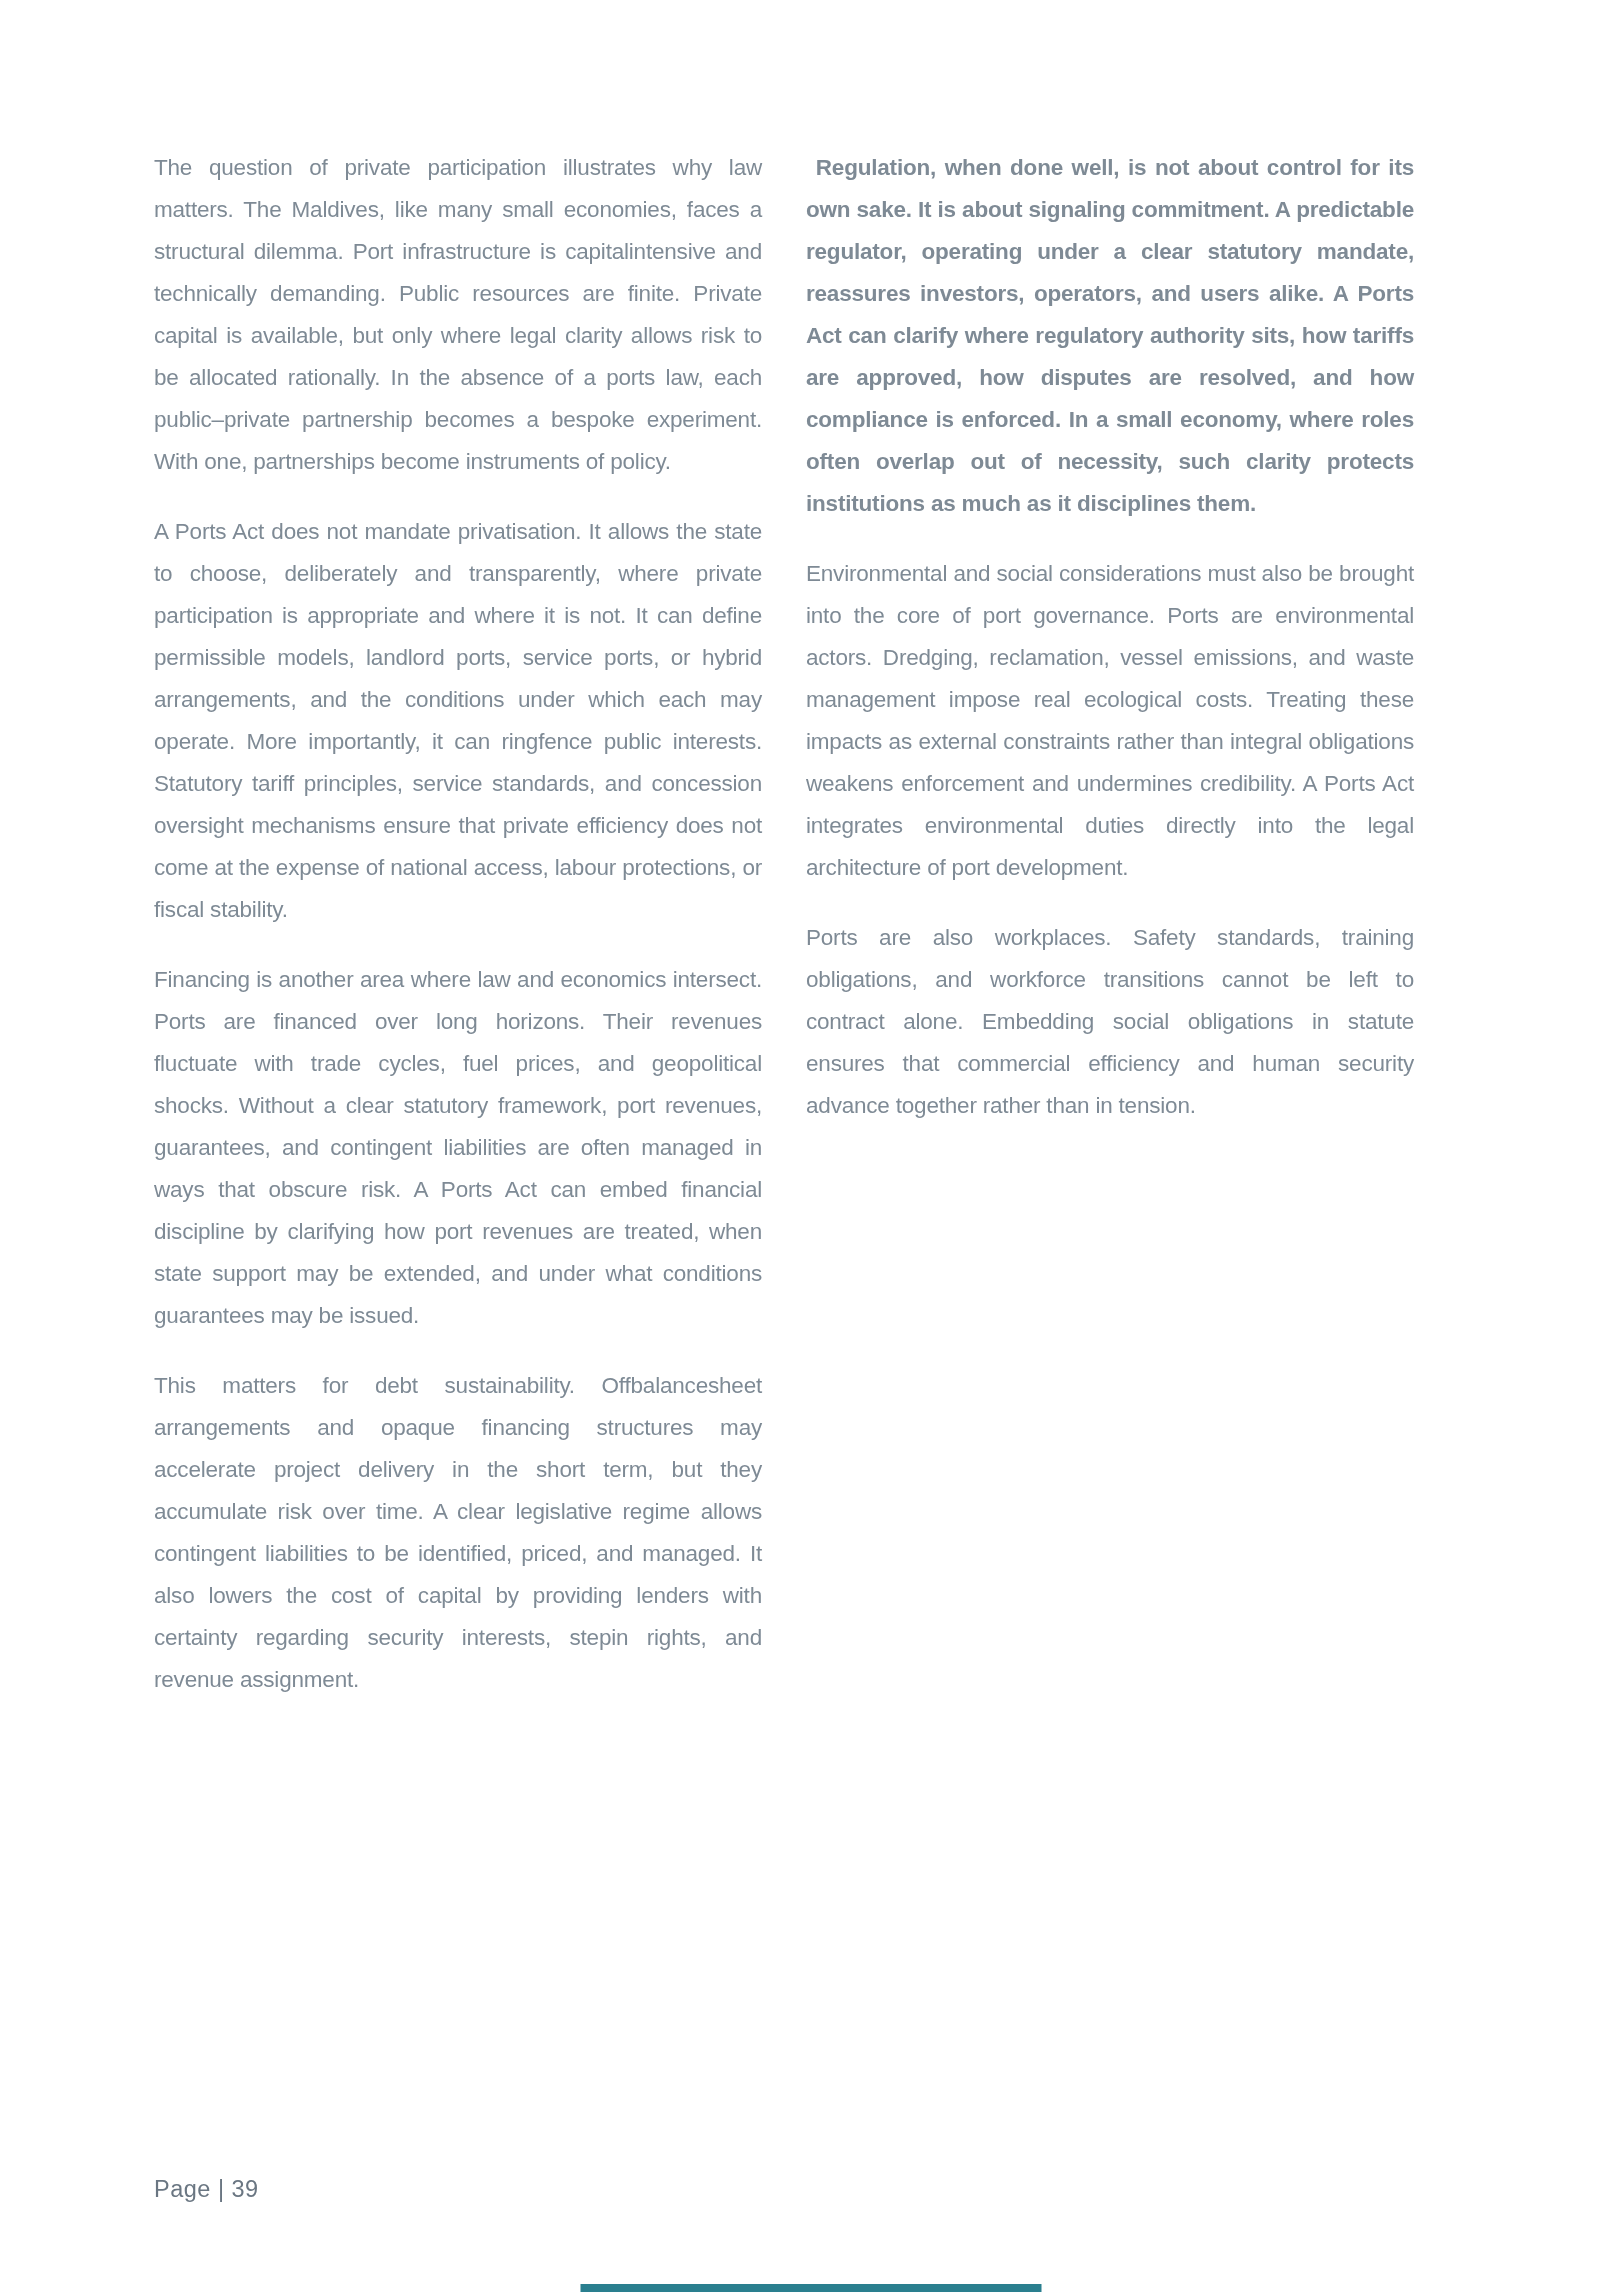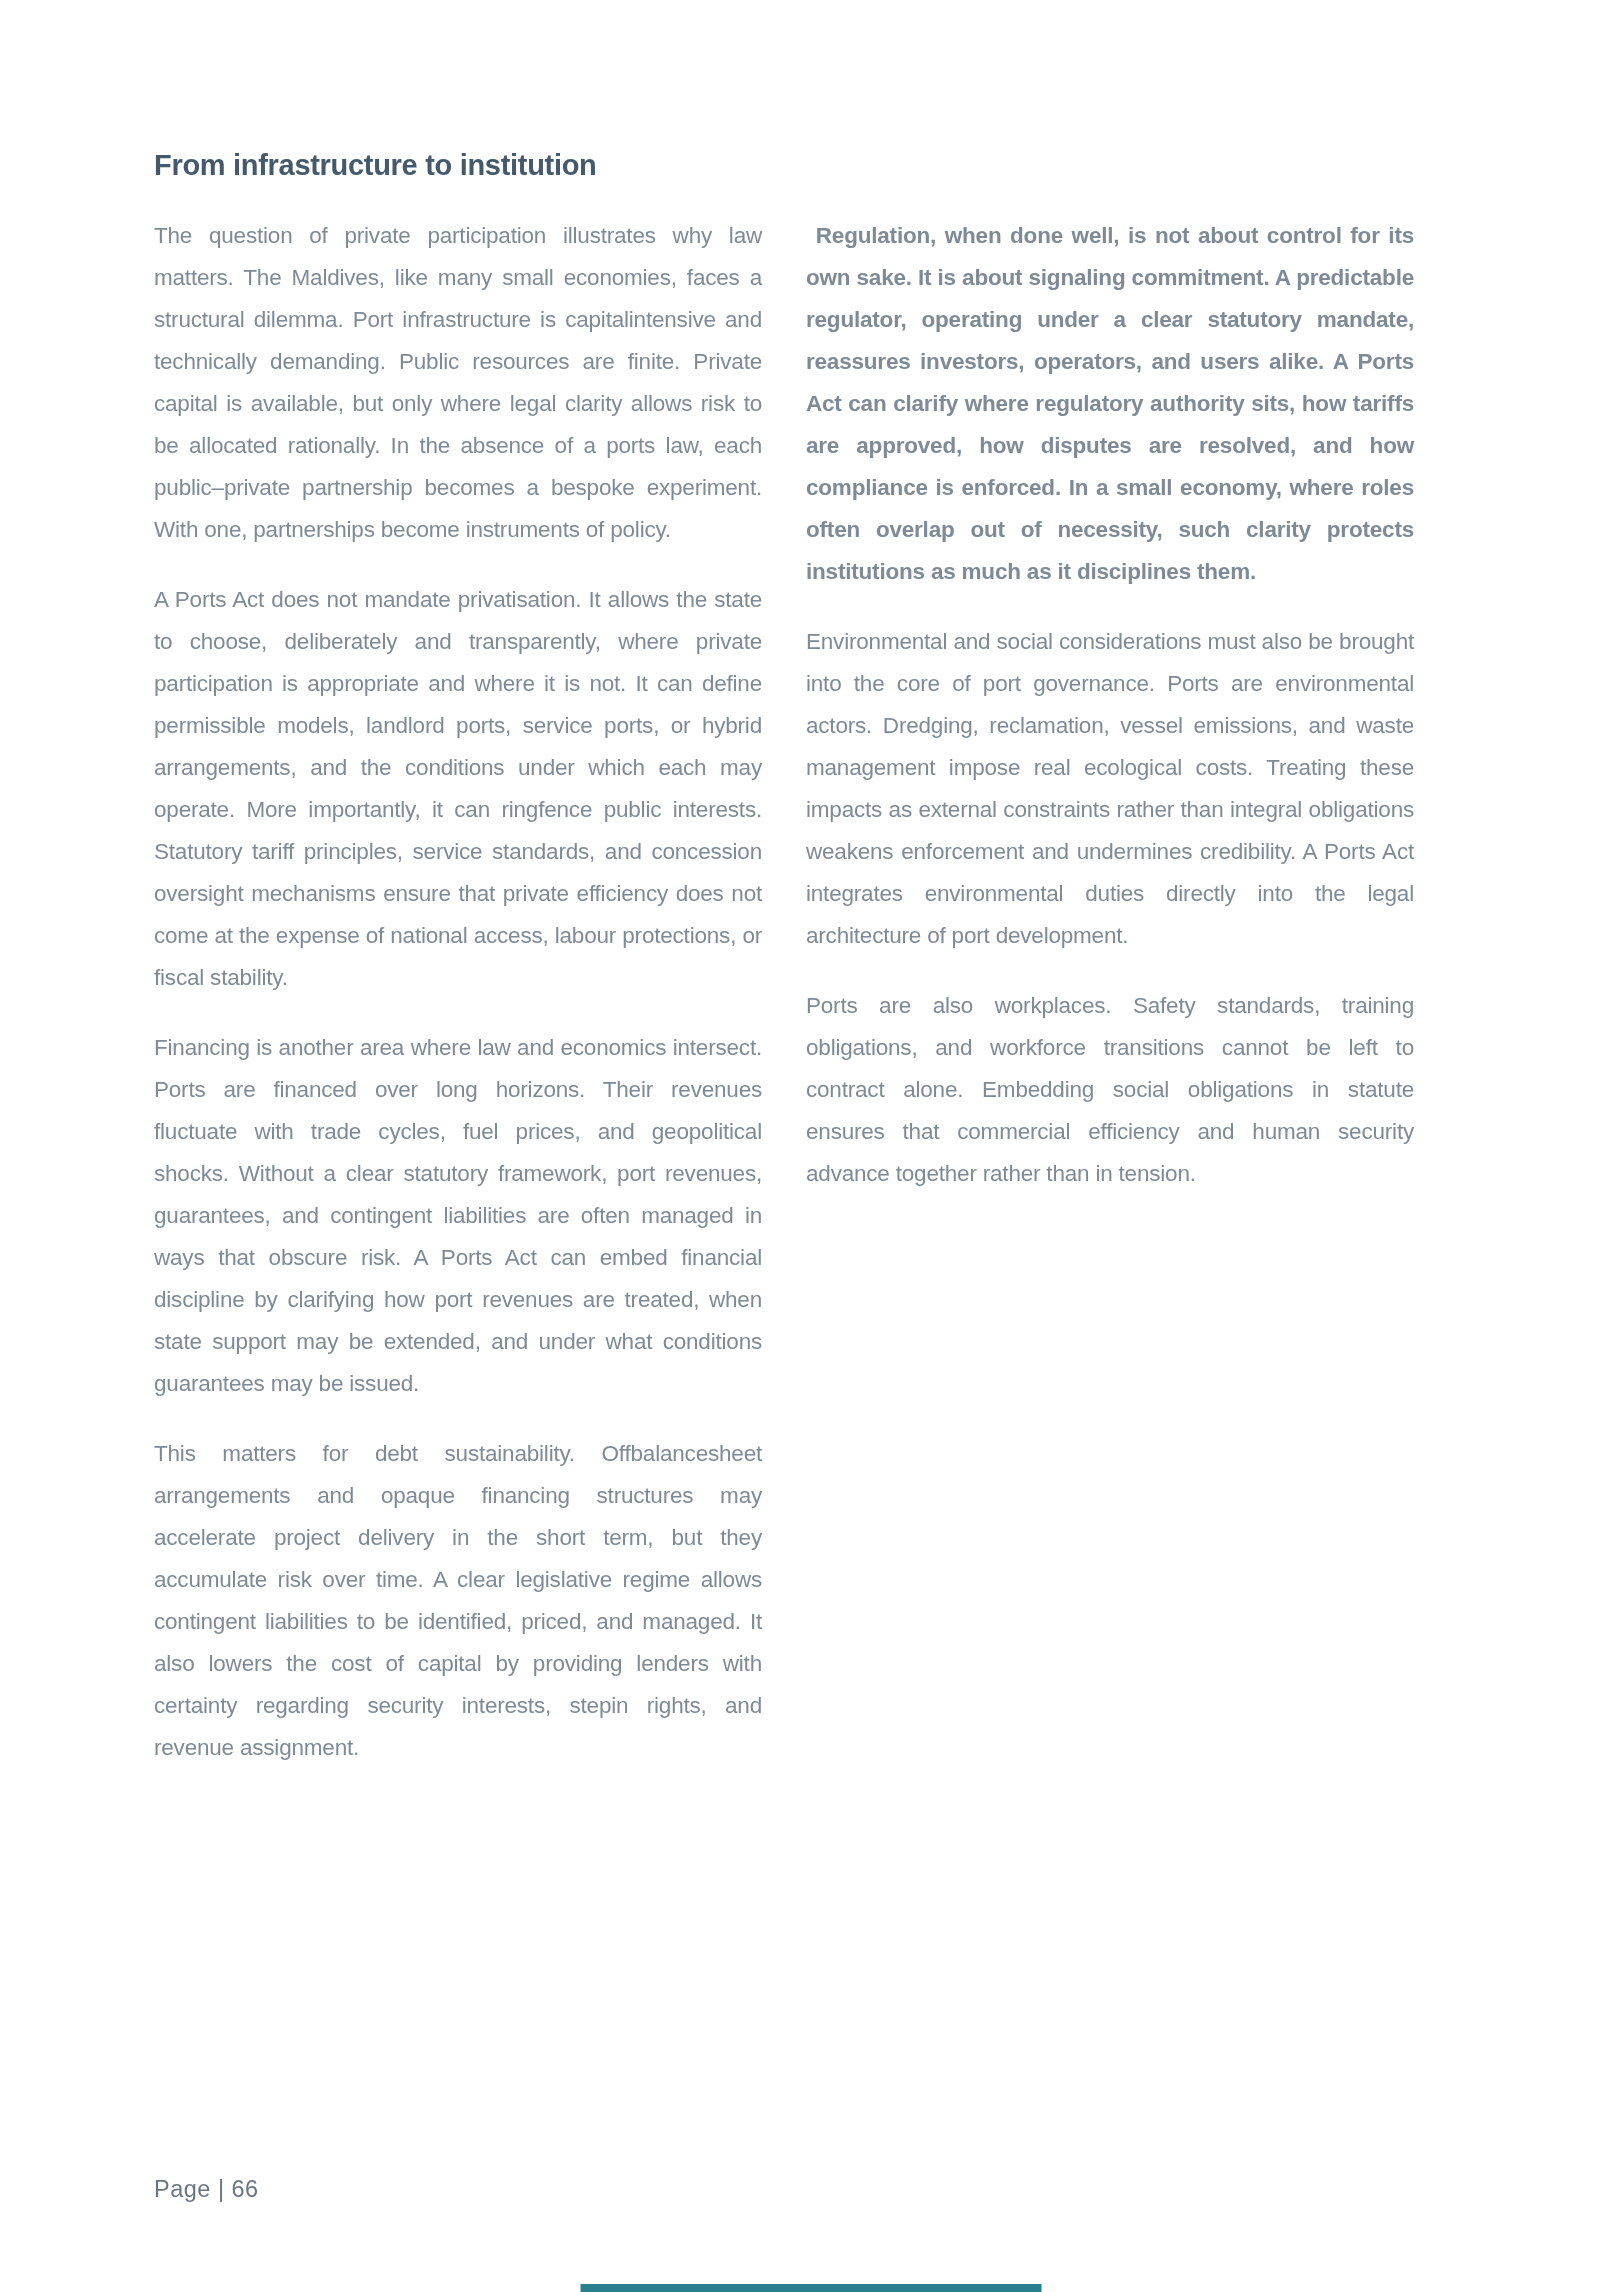--- a/index.html
+++ b/index.html
@@ -64,32 +64,31 @@
     width: 461px;
     height: 8.8px;
     background: #2a7f8f;
   }
 </style>
 </head>
 <body>
 
 <div class="page">
   <div class="content">
-    <h1 class="doc-title">From infrastructure to institution</h1>
     <div class="columns">
       <div class="col">
         <p>The question of private participation illustrates why law matters. The Maldives, like many small economies, faces a structural dilemma. Port infrastructure is capitalintensive and technically demanding. Public resources are finite. Private capital is available, but only where legal clarity allows risk to be allocated rationally. In the absence of a ports law, each public–private partnership becomes a bespoke experiment. With one, partnerships become instruments of policy.</p>
         <p>A Ports Act does not mandate privatisation. It allows the state to choose, deliberately and transparently, where private participation is appropriate and where it is not. It can define permissible models, landlord ports, service ports, or hybrid arrangements, and the conditions under which each may operate. More importantly, it can ringfence public interests. Statutory tariff principles, service standards, and concession oversight mechanisms ensure that private efficiency does not come at the expense of national access, labour protections, or fiscal stability.</p>
         <p>Financing is another area where law and economics intersect. Ports are financed over long horizons. Their revenues fluctuate with trade cycles, fuel prices, and geopolitical shocks. Without a clear statutory framework, port revenues, guarantees, and contingent liabilities are often managed in ways that obscure risk. A Ports Act can embed financial discipline by clarifying how port revenues are treated, when state support may be extended, and under what conditions guarantees may be issued.</p>
         <p>This matters for debt sustainability. Offbalancesheet arrangements and opaque financing structures may accelerate project delivery in the short term, but they accumulate risk over time. A clear legislative regime allows contingent liabilities to be identified, priced, and managed. It also lowers the cost of capital by providing lenders with certainty regarding security interests, stepin rights, and revenue assignment.</p>
       </div>
       <div class="col">
         <p class="first-indent">Regulation, when done well, is not about control for its own sake. It is about signaling commitment. A predictable regulator, operating under a clear statutory mandate, reassures investors, operators, and users alike. A Ports Act can clarify where regulatory authority sits, how tariffs are approved, how disputes are resolved, and how compliance is enforced. In a small economy, where roles often overlap out of necessity, such clarity protects institutions as much as it disciplines them.</p>
         <p>Environmental and social considerations must also be brought into the core of port governance. Ports are environmental actors. Dredging, reclamation, vessel emissions, and waste management impose real ecological costs. Treating these impacts as external constraints rather than integral obligations weakens enforcement and undermines credibility. A Ports Act integrates environmental duties directly into the legal architecture of port development.</p>
         <p>Ports are also workplaces. Safety standards, training obligations, and workforce transitions cannot be left to contract alone. Embedding social obligations in statute ensures that commercial efficiency and human security advance together rather than in tension.</p>
       </div>
     </div>
   </div>
 
-  <div class="page-number">Page | 66</div>
+  <div class="page-number">Page | 39</div>
   <div class="accent-bar" style="background: rgb(42, 127, 143);"></div>
 </div>
 
 
 </body></html>

